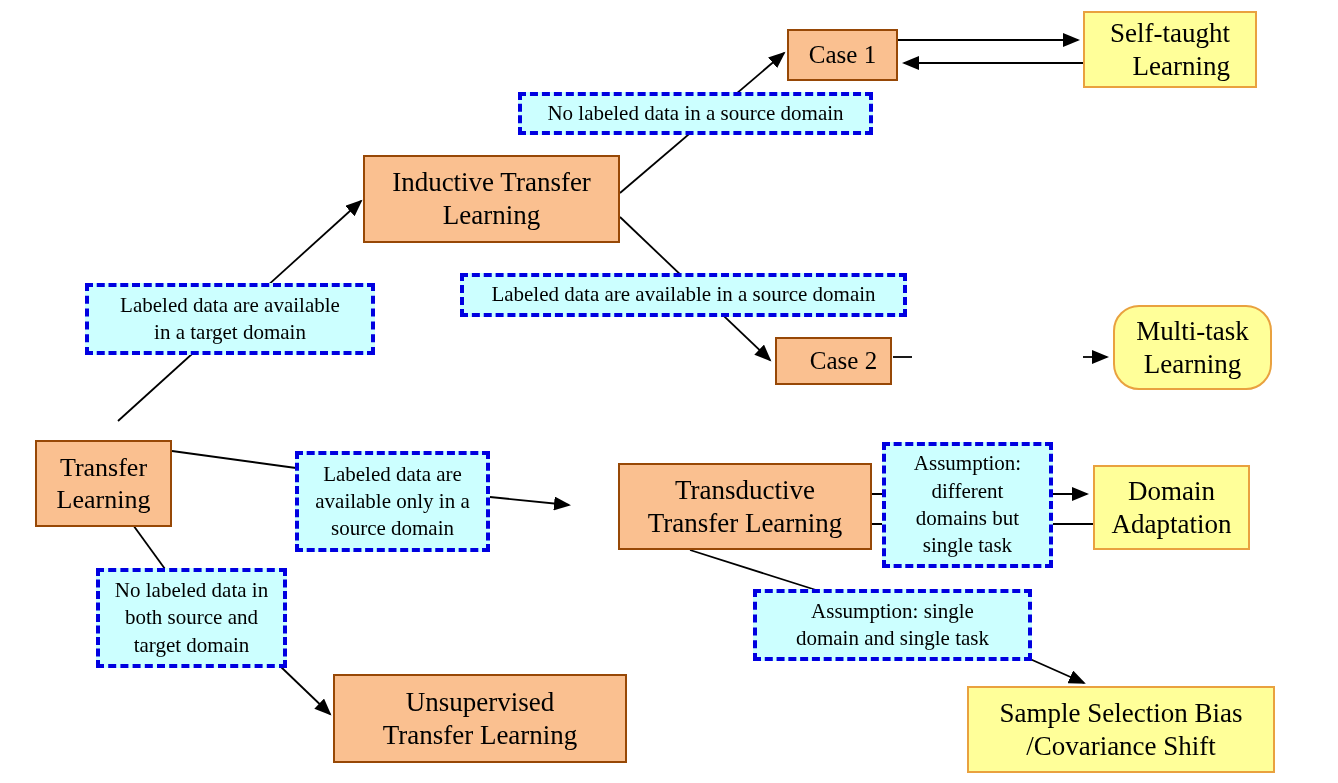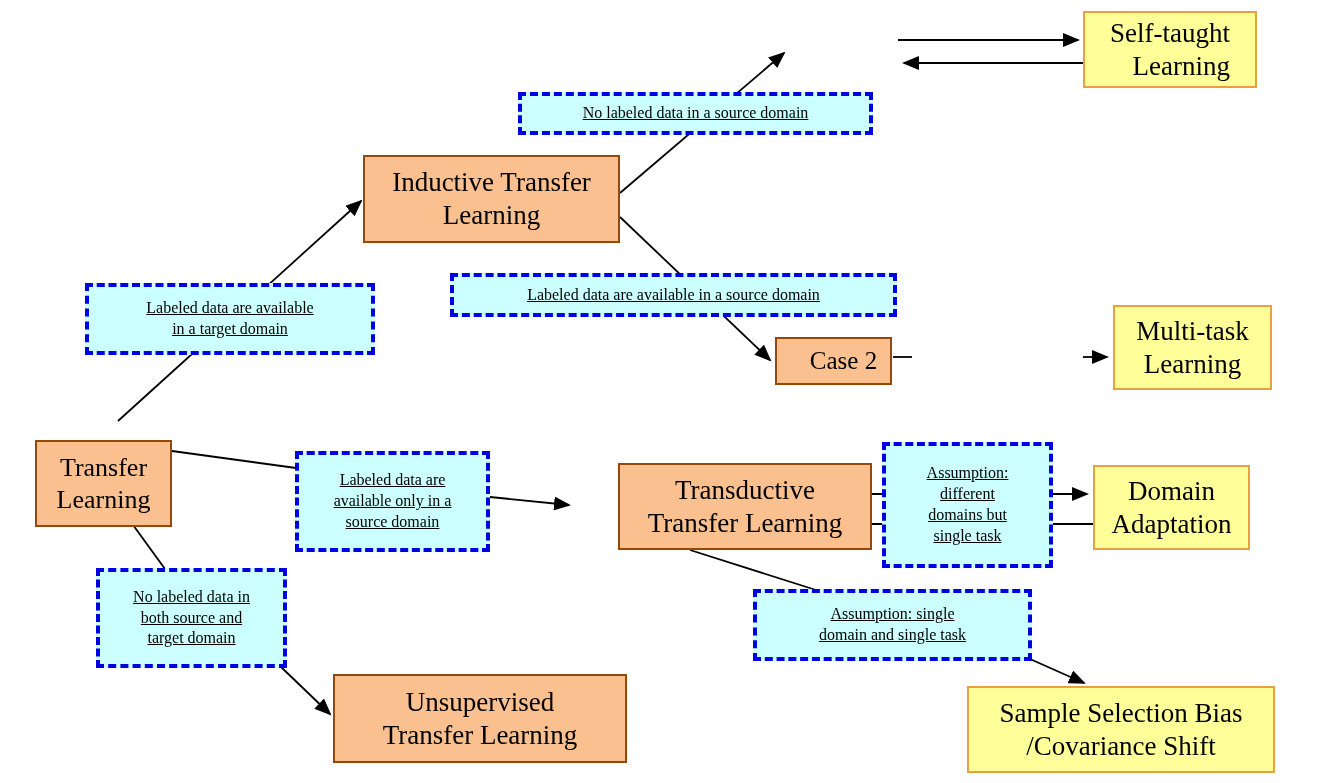--- a/index.html
+++ b/index.html
@@ -34,38 +34,37 @@
     font-size: 27px;
   }
   .app {
     background: var(--approach-fill, #FFFF99);
     border: 2px solid var(--approach-border, #E9A13F);
     font-size: 27px;
   }
   .cond {
     background: var(--condition-fill, #CCFFFF);
     border: 4px dashed var(--condition-border, #0000E0);
-    font-size: 16px;
+    font-size: 21px;
     line-height: 1.3;
-    text-decoration: underline;
   }
   
   #n-transfer      { left: 35px;  top: 420px; width: 137px; height: 87px;  font-size: 26px; margin-top: 20px; }
   #n-inductive     { left: 363px; top: 155px; width: 257px; height: 88px; }
   #n-case1         { left: 787px; top: 29px;  width: 111px; height: 52px;  font-size: 25px; }
   #n-case2         { left: 775px; top: 337px; width: 117px; height: 48px;  font-size: 25px; padding-left: 20px; }
   #n-transductive  { left: 574px; top: 463px; width: 254px; height: 87px; margin-left: 44px; }
   #n-unsupervised  { left: 333px; top: 674px; width: 294px; height: 89px; }
   #n-selftaught    { left: 1083px; top: 11px;  width: 174px; height: 77px; text-align: right; }
-  #n-multitask     { left: 1113px; top: 305px; width: 159px; height: 85px; }
+  #n-multitask     { left: 1113px; top: 305px; width: 159px; height: 85px; border-radius: 26px; }
   #n-domainadapt   { left: 1093px; top: 465px; width: 157px; height: 85px; }
   #n-sampleselect  { left: 967px;  top: 686px; width: 308px; height: 87px; }
   #c-target        { left: 85px;  top: 283px; width: 290px; height: 72px; }
   #c-nosource      { left: 518px; top: 92px;  width: 355px; height: 43px; }
-  #c-source        { left: 450px; top: 273px; width: 447px; height: 44px; }
+  #c-source        { left: 460px; top: 273px; width: 447px; height: 44px; }
   #c-simultaneous  { left: 912px; top: 303px; width: 171px; height: 125px; }
   #c-onlysource    { left: 295px; top: 451px; width: 195px; height: 101px; }
   #c-diffdomains   { left: 882px; top: 442px; width: 171px; height: 126px; }
   #c-noboth        { left: 96px;  top: 568px; width: 191px; height: 100px; }
   #c-singledomain  { left: 753px; top: 589px; width: 279px; height: 72px; }
 </style>
 </head>
 <body>
 
 <div class="stage">
@@ -92,20 +91,21 @@
       <line x1="1093" y1="524" x2="835" y2="524" marker-end="url(#arr)"></line>
       <line x1="690" y1="550" x2="816" y2="590"></line>
       <line x1="1030" y1="659" x2="1084" y2="683" marker-end="url(#arr)"></line>
     </g>
   </svg>
 
   <div class="node cat" id="n-transfer">Transfer
 Learning</div>
   <div class="node cat" id="n-inductive">Inductive Transfer
 Learning</div>
+  <div class="node cat" id="n-case1">Case 1</div>
   <div class="node cat" id="n-case2">Case 2</div>
   <div class="node cat" id="n-transductive">Transductive
 Transfer Learning</div>
   <div class="node cat" id="n-unsupervised">Unsupervised
 Transfer Learning</div>
 
   <div class="node app" id="n-selftaught">Self-taught
 Learning</div>
   <div class="node app" id="n-multitask">Multi-task
 Learning</div>

